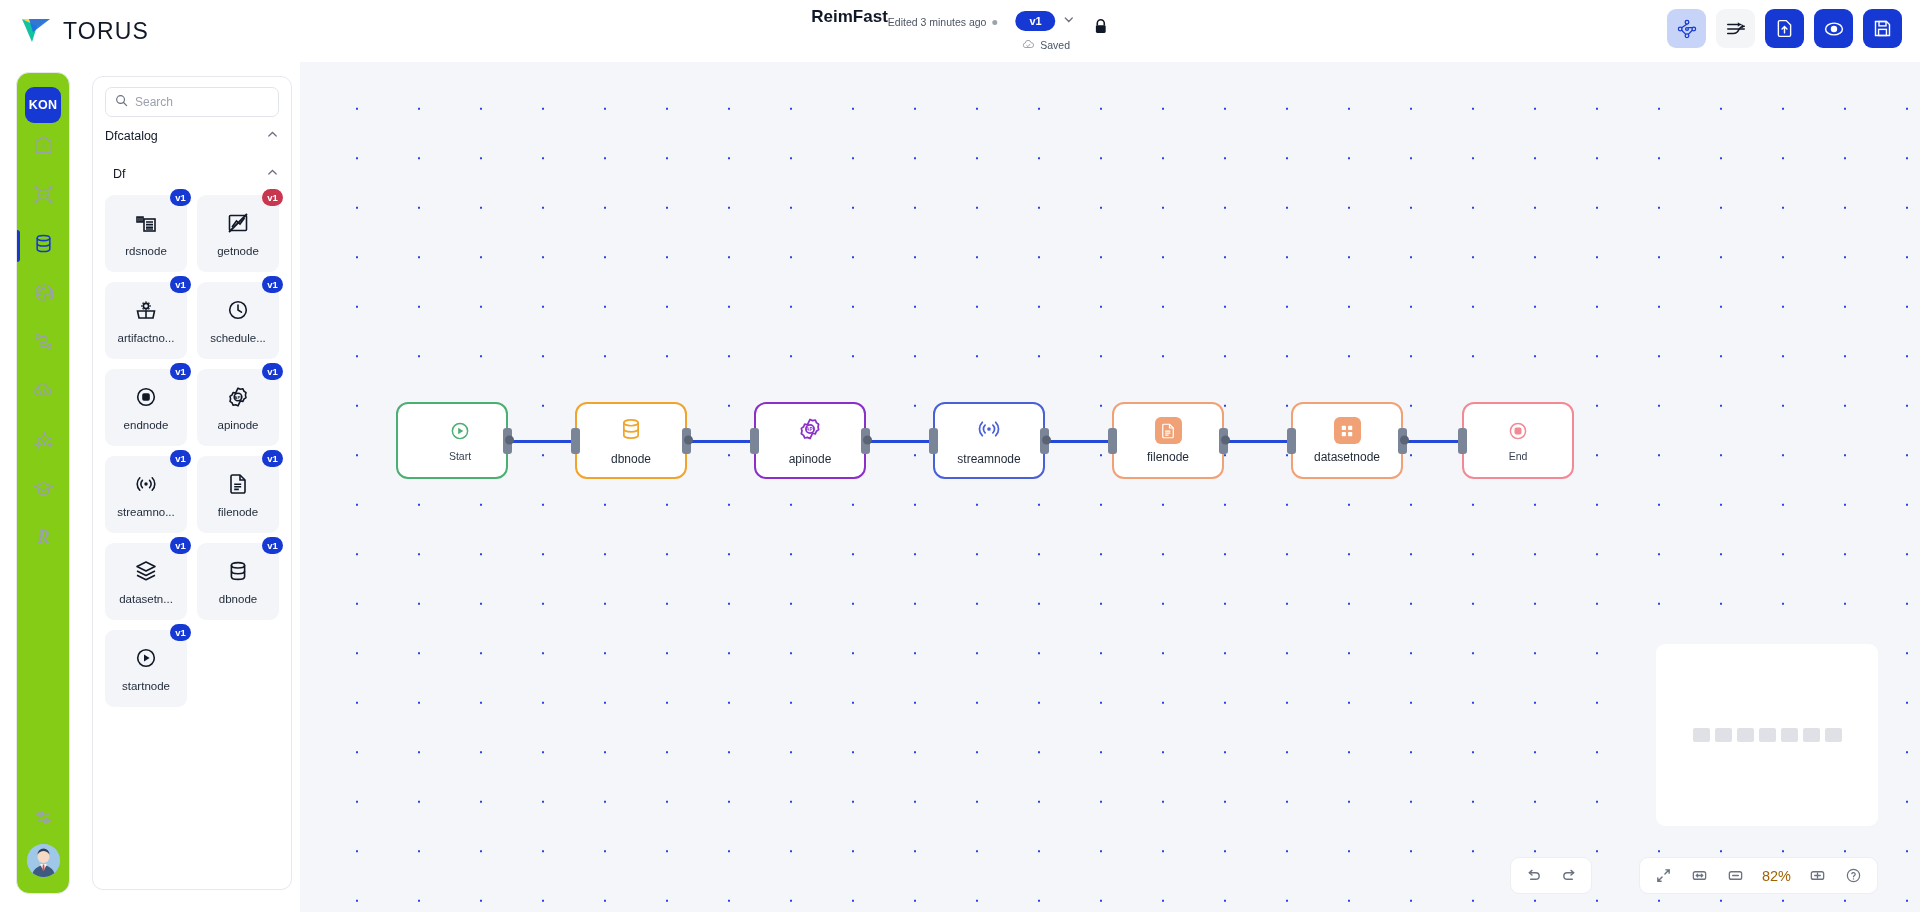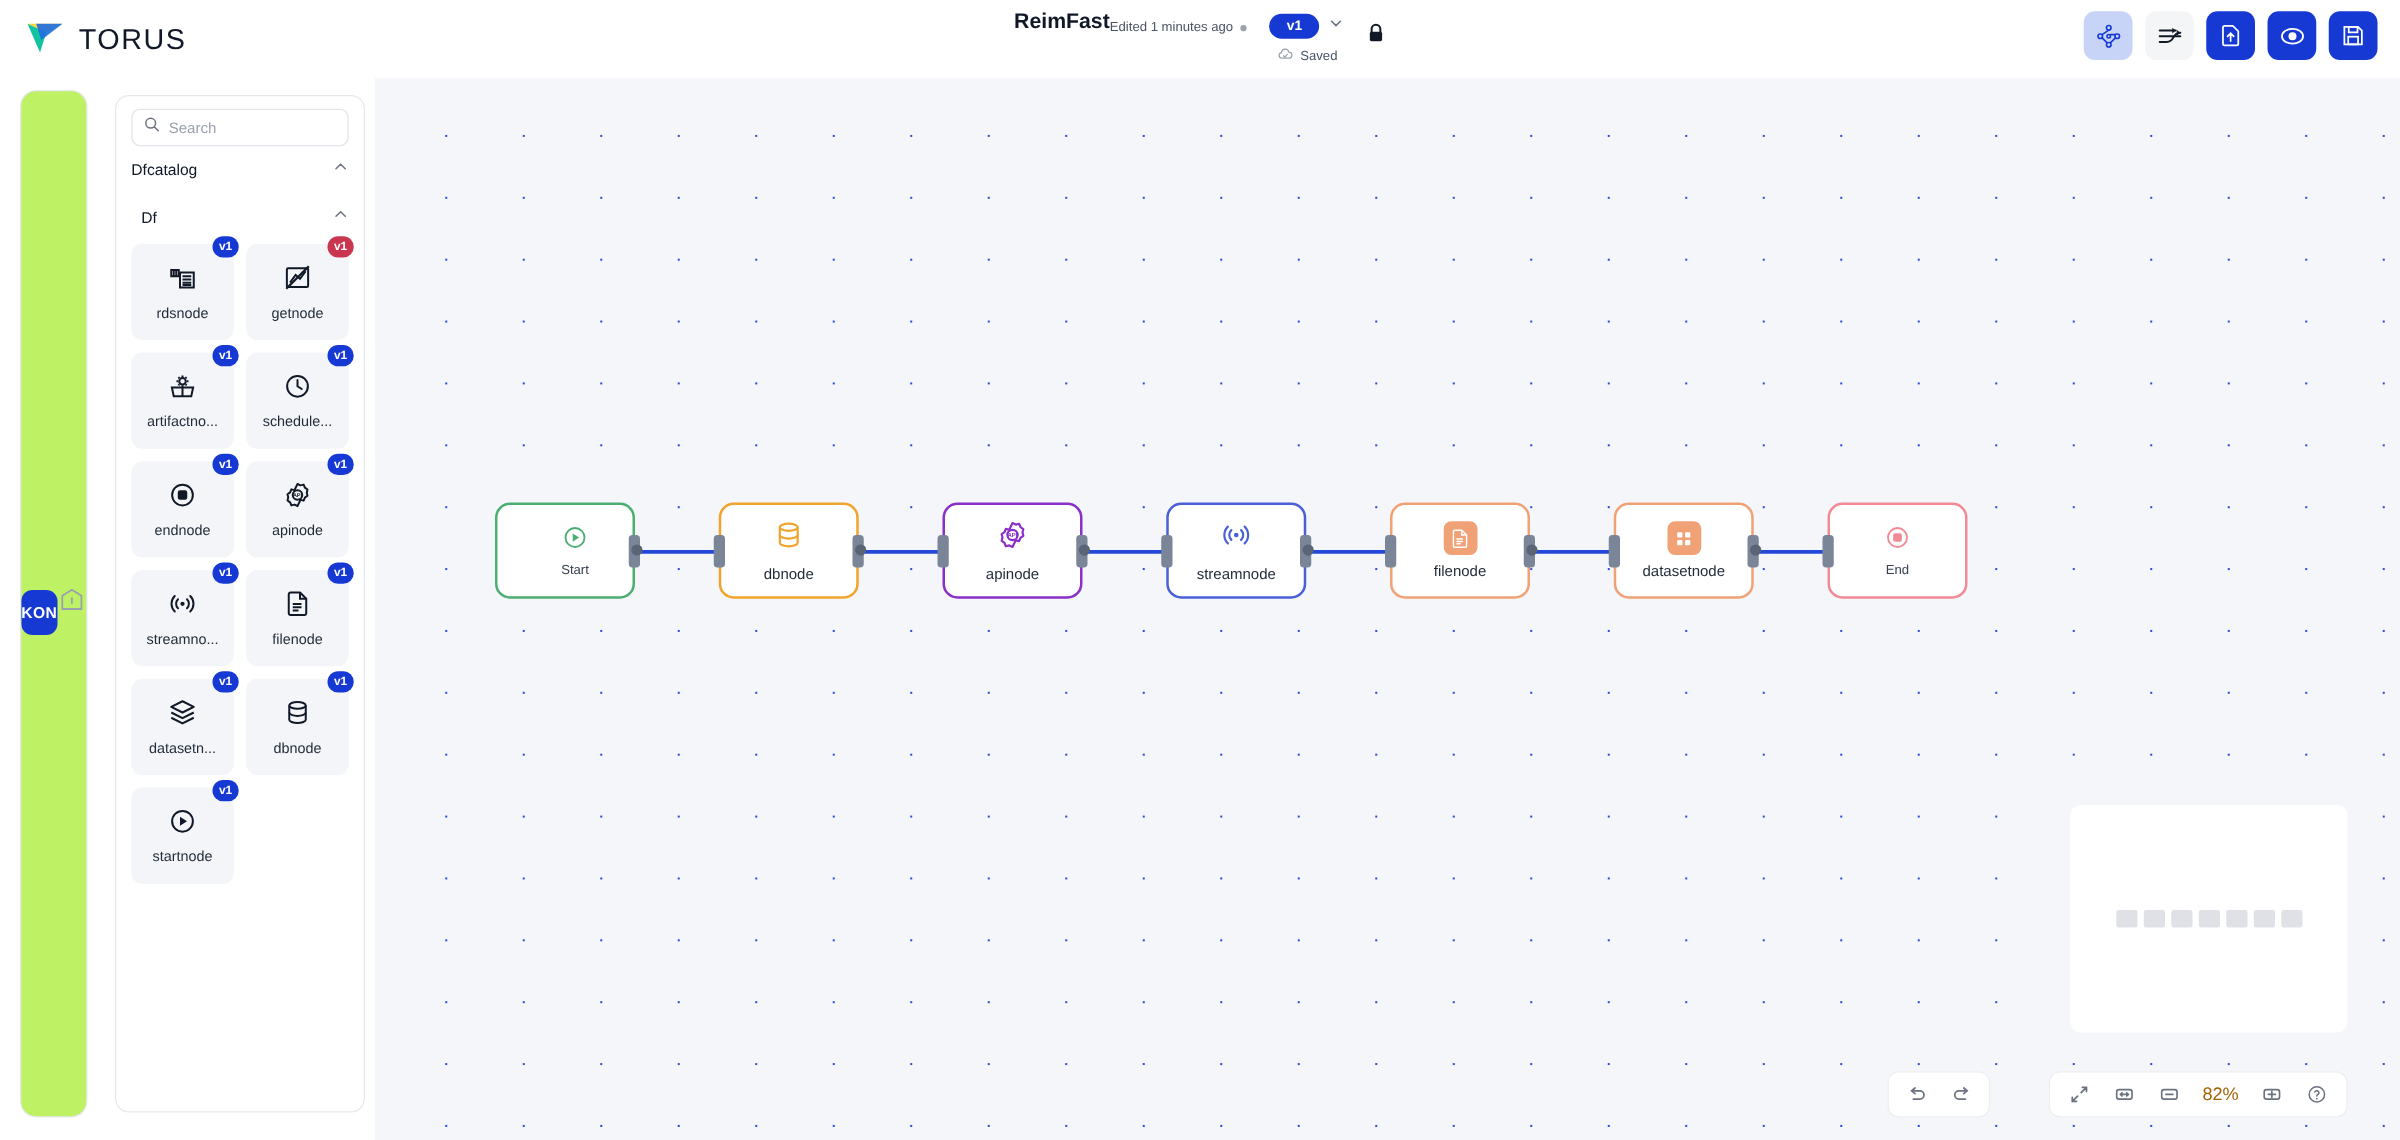--- a/index.html
+++ b/index.html
@@ -46,22 +46,22 @@
     width: 39px; height: 39px; border-radius: 9px;
     display: flex; align-items: center; justify-content: center; cursor: pointer;
   }
   .tb-btn.light-blue { background: #c7d4f7; }
   .tb-btn.light-gray { background: #f4f5f7; }
   .tb-btn.solid { background: #1639d4; }
 
   
   .rail {
     position: absolute; left: 16px; top: 72px; width: 54px; height: 822px;
-    background: #bef264; border-radius: 13px; border: 1px solid #e6e8ee;
-    display: flex; flex-direction: row; align-items: center;
+    background: #84cc16; border-radius: 13px; border: 1px solid #e6e8ee;
+    display: flex; flex-direction: column; align-items: center;
     z-index: 30; overflow: hidden;
   }
   .kon {
     width: 36px; height: 36px; border-radius: 9px; background: #1639d4; color: #fff;
     font-size: 12.5px; font-weight: bold; display: flex; align-items: center;
     justify-content: center; margin-top: 14px; letter-spacing: .3px; cursor: pointer;
   }
   .rail-item {
     position: relative; width: 54px; height: 49px;
     display: flex; align-items: center; justify-content: center; cursor: pointer;
@@ -197,21 +197,21 @@
           <path d="M9 4 L30 4 L13 17 Z" fill="#1f6fe0" opacity="0.92"></path>
         </svg>
       </span>
       <span class="brand-name">TORUS</span>
     </div>
 
     <div class="title-block">
       <div class="title-col">
         <div class="doc-title">ReimFast</div>
         <div class="doc-sub">
-          <span>Edited 1 minutes ago</span>
+          <span>Edited 3 minutes ago</span>
           <span class="dot-gray"></span>
         </div>
       </div>
       <div class="ver-col">
         <div class="ver-row">
           <span class="ver-badge">v1</span>
           <span>
             <svg width="13" height="13" viewBox="0 0 13 13">
                 <path d="M3 5 L6.5 8.5 L10 5" stroke="#6b7280" stroke-width="1.3" fill="none" stroke-linecap="round"></path>
               </svg>

